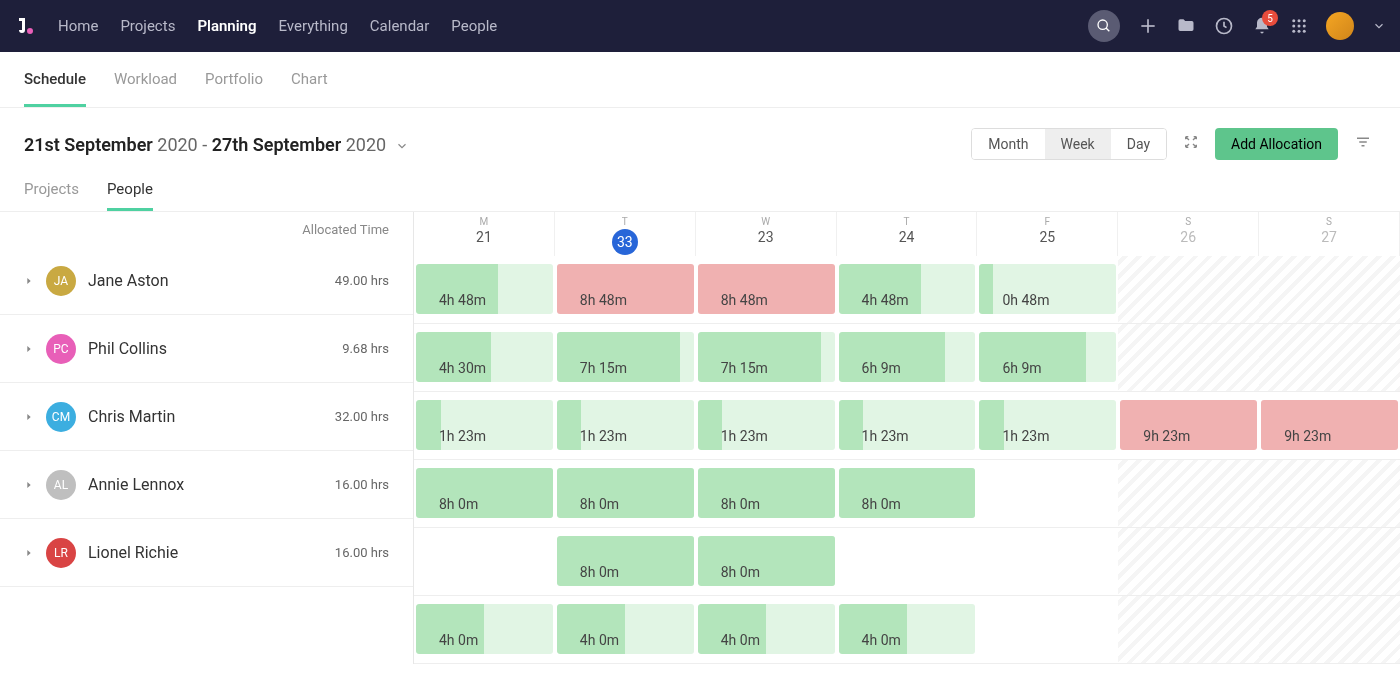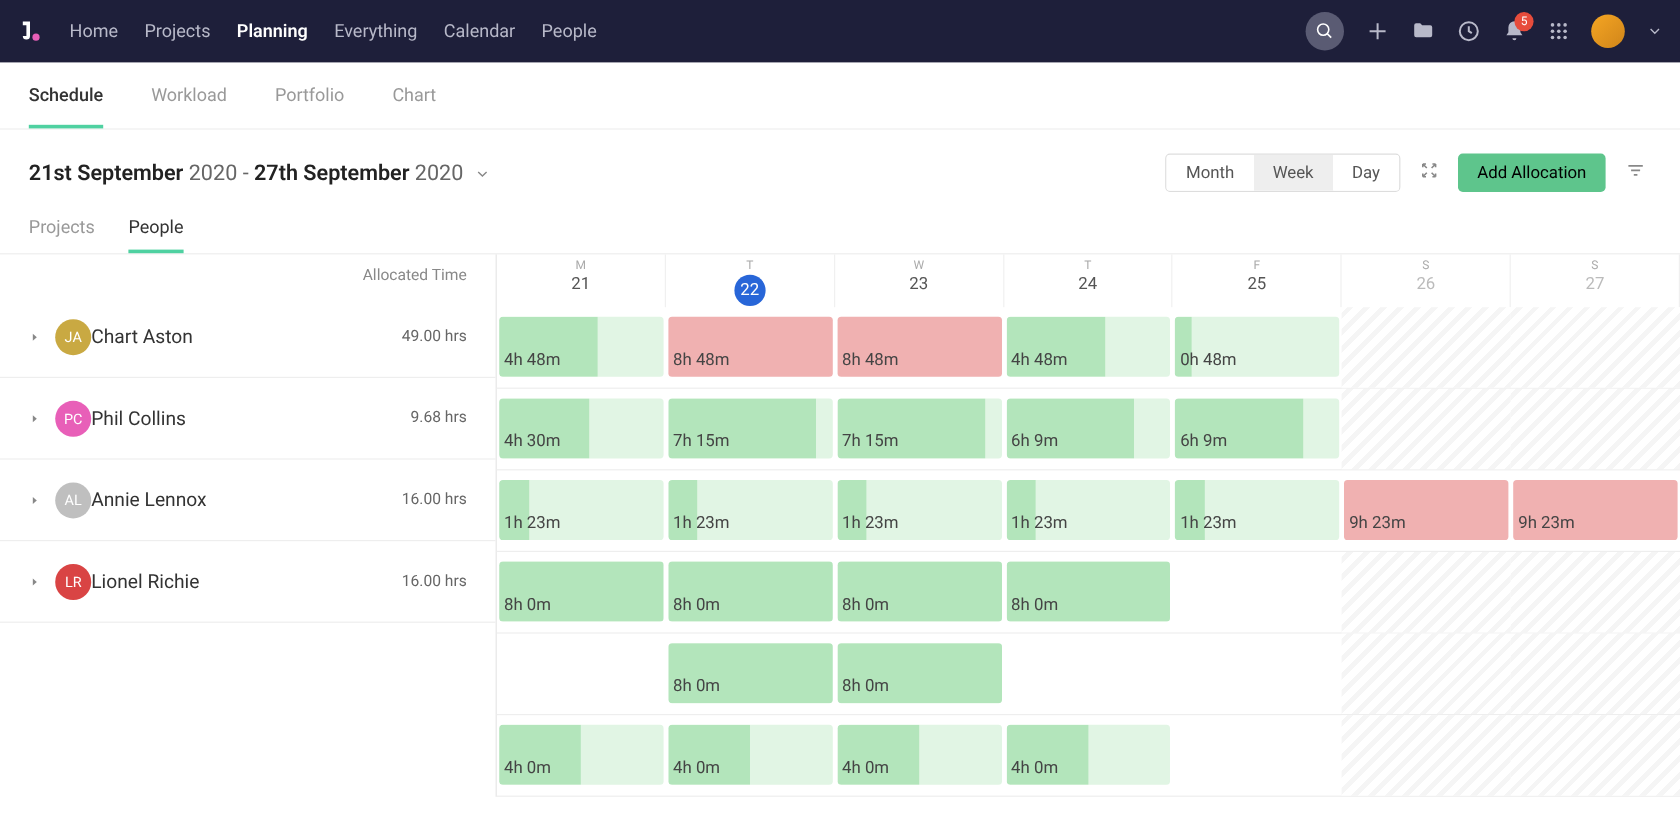--- a/index.html
+++ b/index.html
@@ -7,21 +7,21 @@
 .topbar{background:#1e1f3a;height:52px;display:flex;align-items:center;padding:0 14px;color:#fff}
 .logo{width:24px;height:24px;display:flex;align-items:center;justify-content:center;margin-right:20px}
 .nav{display:flex;gap:22px}
 .nav-item{color:#b8b9c9;font-size:15px;cursor:pointer}
 .nav-item.active{color:#fff;font-weight:600}
 .topbar-right{margin-left:auto;display:flex;align-items:center;gap:18px}
 .icon-circle{width:32px;height:32px;background:#5a5b73;border-radius:50%;display:flex;align-items:center;justify-content:center;cursor:pointer}
 .topicon{color:#b8b9c9;cursor:pointer;display:flex;position:relative}
 .bell-badge{position:absolute;top:-6px;right:-6px;background:#e74c3c;color:#fff;font-size:10px;width:16px;height:16px;border-radius:50%;display:flex;align-items:center;justify-content:center}
 .avatar{width:28px;height:28px;border-radius:50%;background:linear-gradient(135deg,#f5a623,#d0851a)}
-.subtabs{display:flex;gap:40px;padding:18px 24px 0;border-bottom:1px solid #eee}
+.subtabs{display:flex;gap:28px;padding:18px 24px 0;border-bottom:1px solid #eee}
 .subtab{color:#999;font-size:15px;padding-bottom:16px;cursor:pointer}
 .subtab.active{color:#333;border-bottom:3px solid #4fd1a1;font-weight:500}
 .controlbar{display:flex;align-items:center;padding:20px 24px;gap:12px}
 .daterange{font-size:18px;color:#666}
 .daterange b{color:#222;font-weight:600}
 .spacer{flex:1}
 .viewsel{display:flex;border:1px solid #ddd;border-radius:4px;overflow:hidden}
 .viewbtn{padding:7px 16px;font-size:14px;color:#555;cursor:pointer;background:#fff}
 .viewbtn.active{background:#eee}
 .iconbtn{color:#888;cursor:pointer;padding:4px}
@@ -30,34 +30,34 @@
 .filtertab{color:#999;font-size:15px;padding-bottom:10px;cursor:pointer}
 .filtertab.active{color:#333;border-bottom:3px solid #4fd1a1}
 .gridwrap{display:flex}
 .leftcol{width:414px;border-right:1px solid #e7e7e7}
 .searchrow{display:flex;align-items:center;padding:10px 24px}
 .searchbox{flex:0 0 268px;background:#f3f3f3;border-radius:20px;padding:7px 14px;display:flex;align-items:center;gap:8px}
 .searchbox input{border:none;background:transparent;outline:none;font-size:14px;width:100%}
 .alloclabel{margin-left:auto;color:#888;font-size:13px}
 .personrow{display:flex;align-items:center;padding:0 24px;height:68px;border-bottom:1px solid #eee}
 .expand{color:#888;margin-right:12px;cursor:pointer}
-.pav{width:30px;height:30px;border-radius:50%;color:#fff;font-size:12px;display:flex;align-items:center;justify-content:center;}
+.pav{width:30px;height:30px;border-radius:50%;color:#fff;font-size:12px;display:flex;align-items:center;justify-content:center;margin-right:12px}
 .pname{font-size:16px;color:#333}
 .phrs{margin-left:auto;font-size:13px;color:#666}
 .rightcol{flex:1;position:relative}
 .dayshdr{display:flex;height:44px}
 .daycol{flex:1;text-align:center;border-right:1px solid #f0f0f0}
 .dayletter{font-size:10px;color:#aaa;padding-top:4px}
 .daynum{font-size:14px;color:#555;margin-top:2px}
 .daynum.today{background:#2866d8;color:#fff;width:26px;height:26px;border-radius:50%;display:inline-flex;align-items:center;justify-content:center}
 .daynum.weekend{color:#bbb}
 .schedrow{display:flex;height:68px;border-bottom:1px solid #eee}
 .cell{flex:1;padding:8px 2px;position:relative}
 .cell.weekend{background-image:repeating-linear-gradient(-45deg,#f5f5f5 0 4px,#fff 4px 10px)}
-.block{height:50px;border-radius:3px;display:flex;align-items:flex-end;padding:6px 4px;font-size:14px;color:#444;position:relative;overflow:hidden}
+.block{height:50px;border-radius:3px;display:flex;align-items:flex-end;padding:6px 23px;font-size:14px;color:#444;position:relative;overflow:hidden}
 .block .fill{position:absolute;left:0;top:0;bottom:0;border-radius:3px 0 0 3px}
 .bg-green{background:#e1f5e4}
 .fill-green{background:#b3e5bb}
 .bg-red{background:#f0b1b1}
 .block .txt{position:relative;z-index:1}
 </style>
 </head>
 <body>
 
 <div class="topbar">
@@ -167,56 +167,64 @@
   <div class="leftcol">
     <div class="searchrow">
       <div class="alloclabel">Allocated Time</div>
     </div>
     <div id="peoplelist">
         <div class="personrow">
           <span class="expand"><svg width="10" height="10" viewBox="0 0 24 24" fill="currentColor">
               <polygon points="8,5 16,12 8,19"></polygon>
             </svg></span>
           <div class="pav" style="background:#c9a942">JA</div>
-          <div class="pname">Chart Aston</div>
+          <div class="pname">Jane Aston</div>
           <div class="phrs">49.00 hrs</div>
         </div>
         <div class="personrow">
           <span class="expand"><svg width="10" height="10" viewBox="0 0 24 24" fill="currentColor">
               <polygon points="8,5 16,12 8,19"></polygon>
             </svg></span>
           <div class="pav" style="background:#e85fb8">PC</div>
           <div class="pname">Phil Collins</div>
           <div class="phrs">9.68 hrs</div>
         </div>
         <div class="personrow">
           <span class="expand"><svg width="10" height="10" viewBox="0 0 24 24" fill="currentColor">
               <polygon points="8,5 16,12 8,19"></polygon>
             </svg></span>
+          <div class="pav" style="background:#3caee0">CM</div>
+          <div class="pname">Chris Martin</div>
+          <div class="phrs">32.00 hrs</div>
+        </div>
+        <div class="personrow">
+          <span class="expand"><svg width="10" height="10" viewBox="0 0 24 24" fill="currentColor">
+              <polygon points="8,5 16,12 8,19"></polygon>
+            </svg></span>
           <div class="pav" style="background:#bfbfbf">AL</div>
           <div class="pname">Annie Lennox</div>
           <div class="phrs">16.00 hrs</div>
         </div>
         <div class="personrow">
           <span class="expand"><svg width="10" height="10" viewBox="0 0 24 24" fill="currentColor">
               <polygon points="8,5 16,12 8,19"></polygon>
             </svg></span>
           <div class="pav" style="background:#d94444">LR</div>
           <div class="pname">Lionel Richie</div>
           <div class="phrs">16.00 hrs</div>
         </div>
       </div>
   </div>
   <div class="rightcol">
     <div class="dayshdr" id="dayshdr">
         <div class="daycol">
           <div class="dayletter">M</div>
           <div class="daynum">21</div>
         </div>
-        <div class="daycol"><div class="dayletter">T</div><div class="daynum today">22</div></div>
+        <div class="daycol"><div class="dayletter">T</div><div class="daynum today">33</div></div>
         <div class="daycol">
           <div class="dayletter">W</div>
           <div class="daynum">23</div>
         </div>
         <div class="daycol">
           <div class="dayletter">T</div>
           <div class="daynum">24</div>
         </div>
         <div class="daycol">
           <div class="dayletter">F</div>

